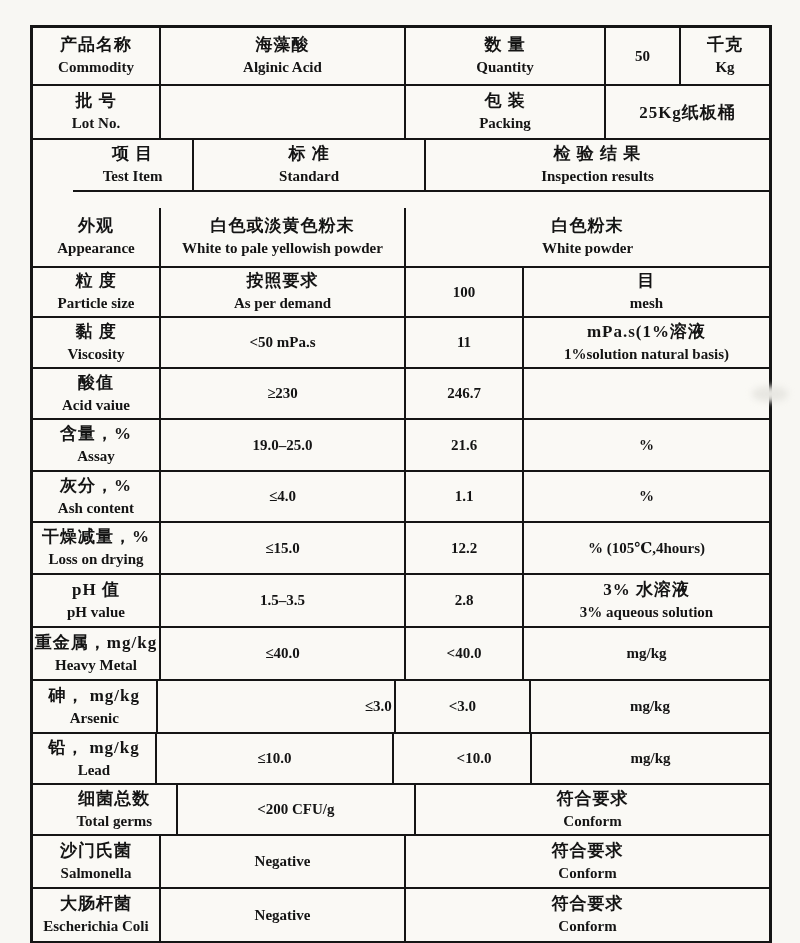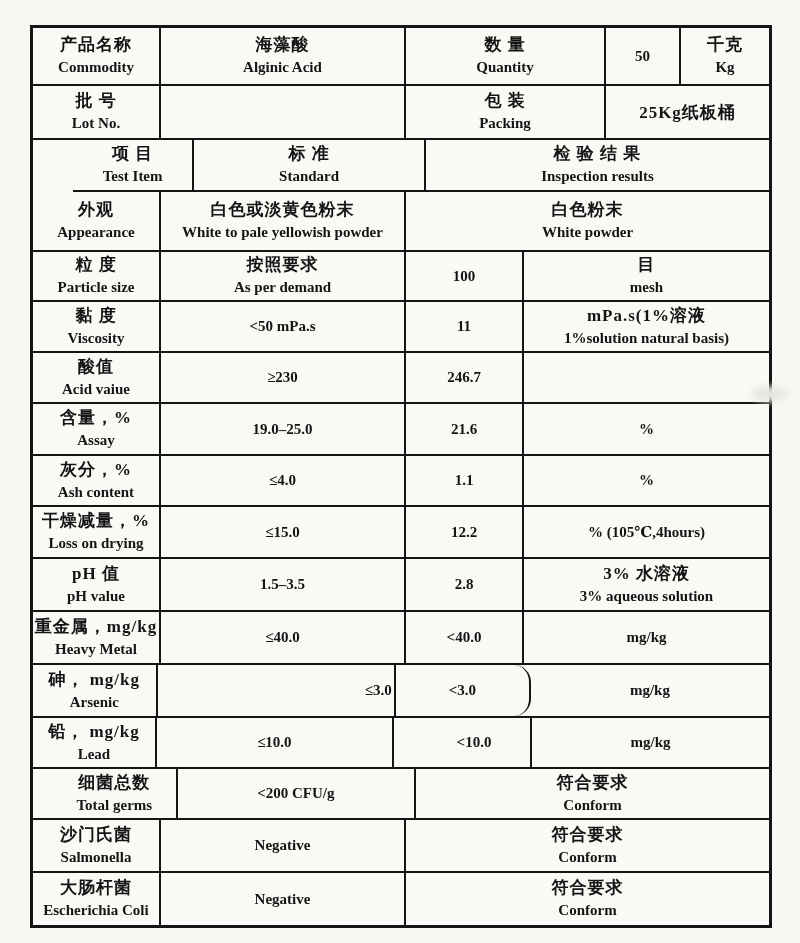--- a/index.html
+++ b/index.html
@@ -96,21 +96,21 @@
         </div>
         <div class="cell" style="width: 245px;">
           <div class="line cn">标    准</div>
           <div class="line">Standard</div>
         </div>
         <div class="cell" style="width: 363px;">
           <div class="line cn">检 验 结 果</div>
           <div class="line">Inspection results</div>
         </div>
       </div>
-      <div class="row" style="height: 60px;">
+      <div class="row" style="height: 60px; margin-top: 16px;">
         <div class="cell" style="width: 128px;">
           <div class="line cn">外观</div>
           <div class="line">Appearance</div>
         </div>
         <div class="cell" style="width: 245px;">
           <div class="line cn">白色或淡黄色粉末</div>
           <div class="line">White to pale yellowish powder</div>
         </div>
         <div class="cell" style="width: 363px;">
           <div class="line cn">白色粉末</div>
@@ -240,21 +240,21 @@
         </div>
       </div>
       <div class="row" style="height: 53px;">
         <div class="cell" style="width: 128px;">
           <div class="line cn">砷， mg/kg</div>
           <div class="line">Arsenic</div>
         </div>
         <div class="cell" style="width: 245px; align-items: flex-end;">
           <div class="line">≤3.0</div>
         </div>
-        <div class="cell" style="width: 139px; border-radius: 17px;">
+        <div class="cell" style="width: 139px;">
           <div class="line">&lt;3.0</div>
         </div>
         <div class="cell" style="width: 245px;">
           <div class="line">mg/kg</div>
         </div>
       </div>
       <div class="row" style="height: 51px;">
         <div class="cell" style="width: 128px;">
           <div class="line cn">铅， mg/kg</div>
           <div class="line">Lead</div>

